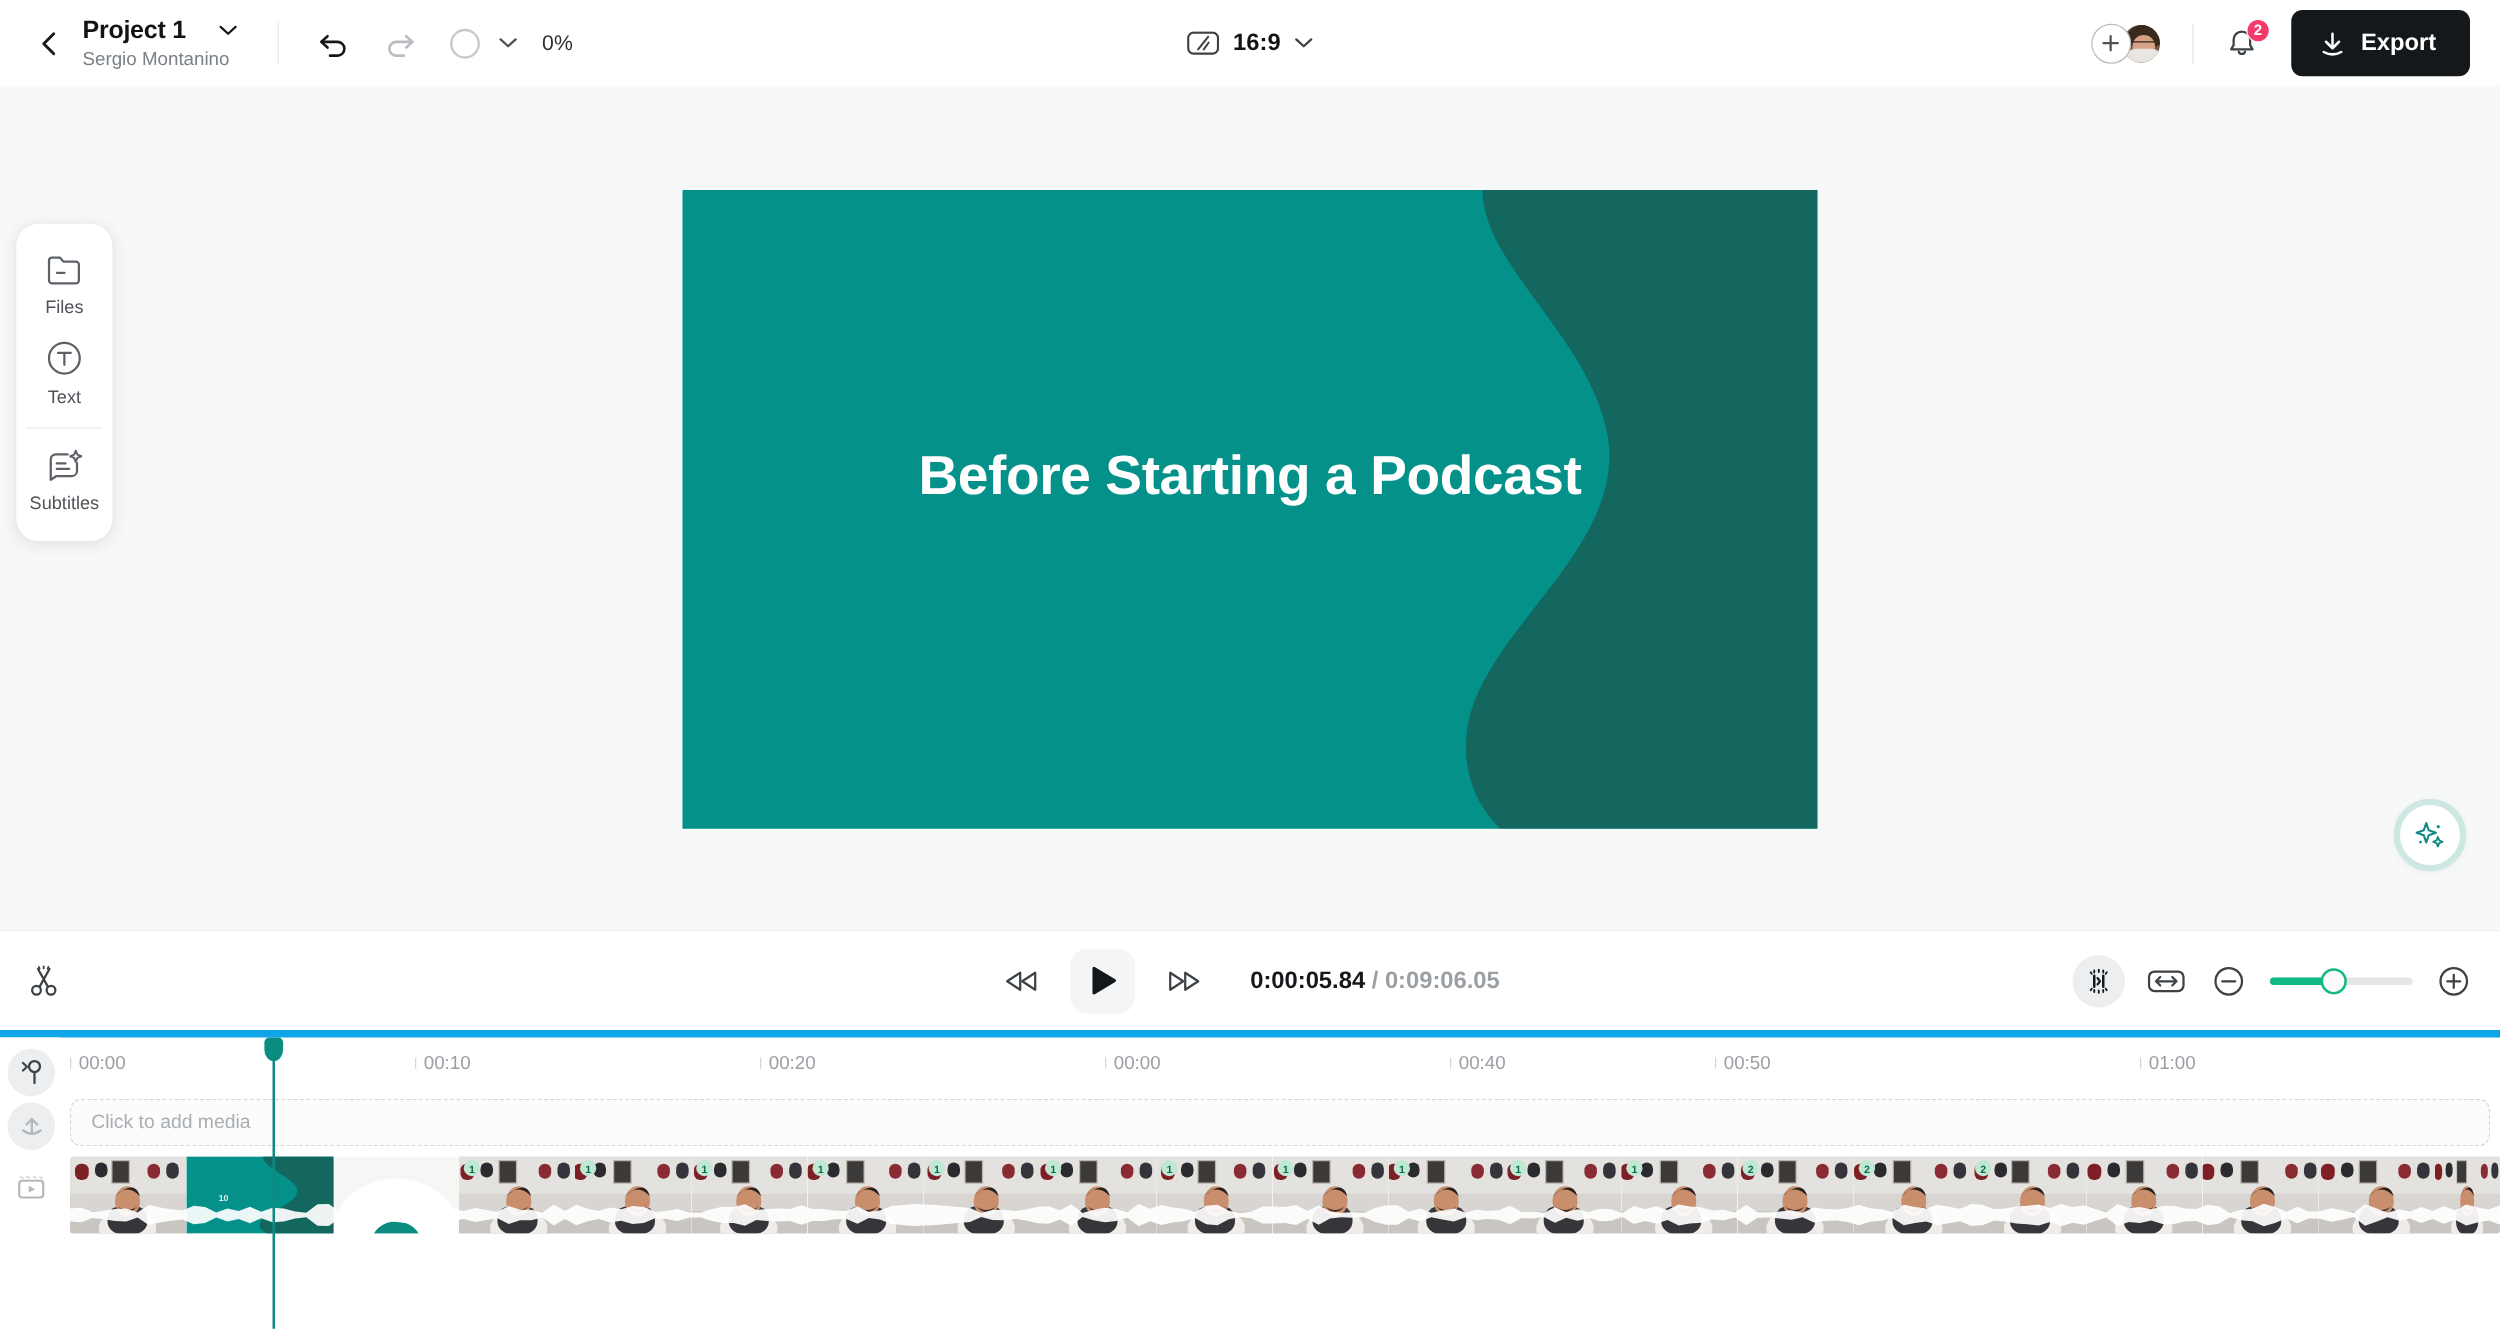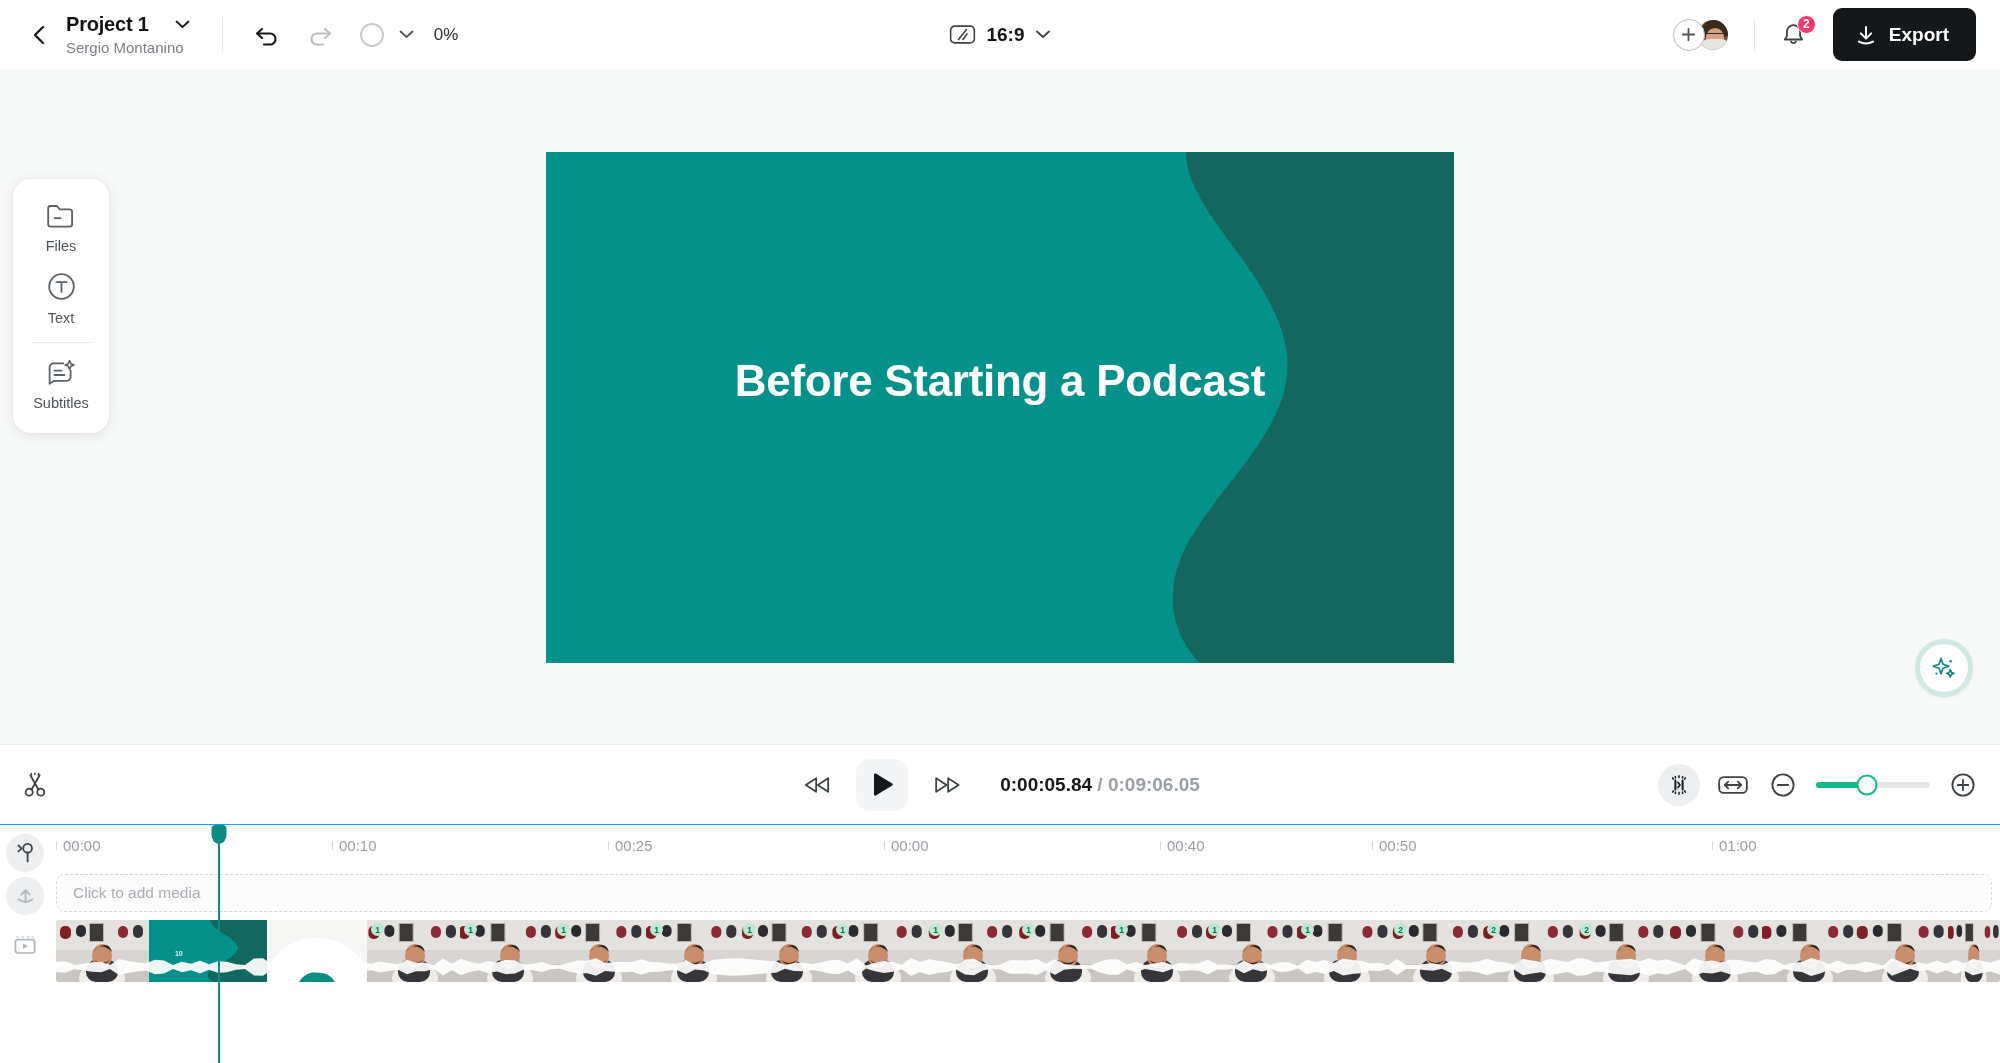--- a/index.html
+++ b/index.html
@@ -88,21 +88,21 @@
     height: 53px; padding: 0 27px 0 22px;
     background: #15181b; color: #fff; border: none; border-radius: 9px;
     display: flex; align-items: center; gap: 12px;
     font-size: 19px; font-weight: bold; cursor: pointer;
     font-family: "Liberation Sans", sans-serif;
   }
 
   
   .sidebar {
     position: absolute; left: 13px; top: 110px;
-    width: 96px; background: #ffffff;
+    width: 77px; background: #ffffff;
     border-radius: 18px;
     box-shadow: 0 2px 14px rgba(20,25,30,0.10), 0 0 0 1px rgba(20,25,30,0.015);
     padding: 14px 0 14px 0;
     display: flex; flex-direction: column; align-items: center;
   }
   .side-item {
     width: 93px; padding: 10px 0 8px 0;
     display: flex; flex-direction: column; align-items: center; gap: 9px;
     cursor: pointer;
   }
@@ -178,21 +178,21 @@
   .zoom-knob { position: absolute; left: 45%; top: 50%;
     transform: translate(-50%, -50%);
     width: 21px; height: 21px; border-radius: 50%;
     background: #fbfbfb; border: 2.2px solid #12b886; cursor: grab; }
 
   
   .timeline {
     position: absolute; left: 0; top: 824px;
     width: 2000px; height: 239px;
     background: #ffffff;
-    border-top: 1px solid #0ea5e9;
+    border-top: 6px solid #0ea5e9;
   }
   .track-gutter {
     position: absolute; left: 0; top: 0; width: 48px; height: 239px;
     background: #ffffff; z-index: 6;
   }
   .gutter-btn {
     position: absolute; left: 6px;
     width: 38px; height: 38px; border-radius: 50%;
     display: flex; align-items: center; justify-content: center; cursor: pointer;
   }
@@ -456,21 +456,21 @@
       <div class="tick" style="left: 8px;">
         <div class="tick-mark"></div>
         <span class="tick-label">00:00</span>
       </div>
       <div class="tick" style="left: 284px;">
         <div class="tick-mark"></div>
         <span class="tick-label">00:10</span>
       </div>
       <div class="tick" style="left: 560px;">
         <div class="tick-mark"></div>
-        <span class="tick-label">00:25</span>
+        <span class="tick-label">00:20</span>
       </div>
       <div class="tick" style="left: 836px;">
         <div class="tick-mark"></div>
         <span class="tick-label">00:00</span>
       </div>
       <div class="tick" style="left: 1112px;">
         <div class="tick-mark"></div>
         <span class="tick-label">00:40</span>
       </div>
       <div class="tick" style="left: 1324px;">

